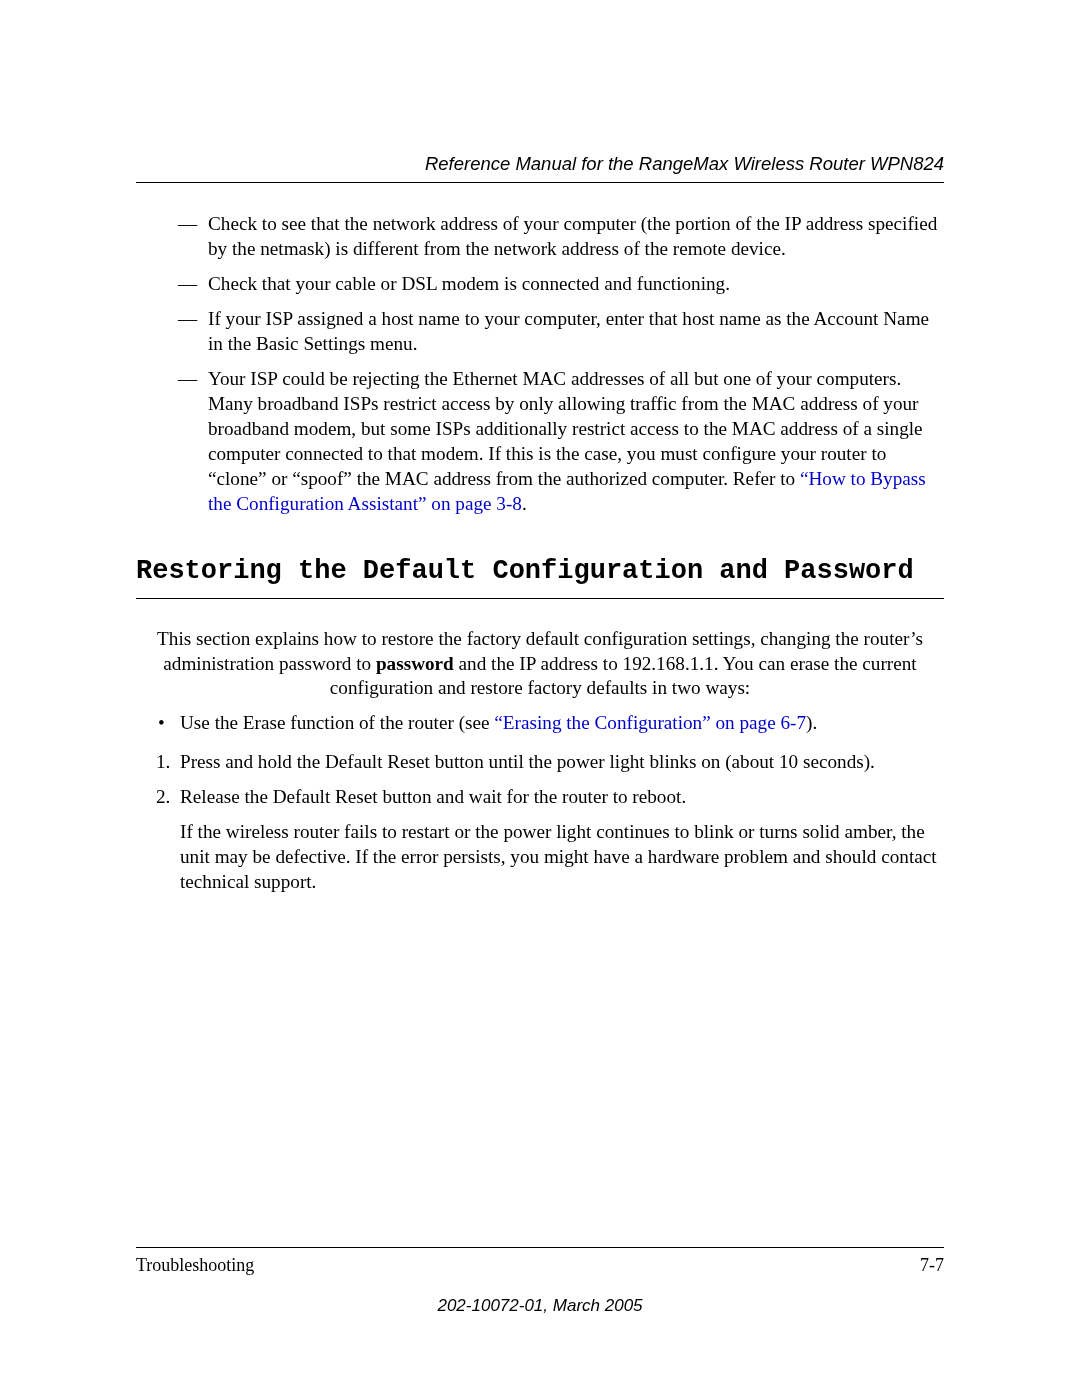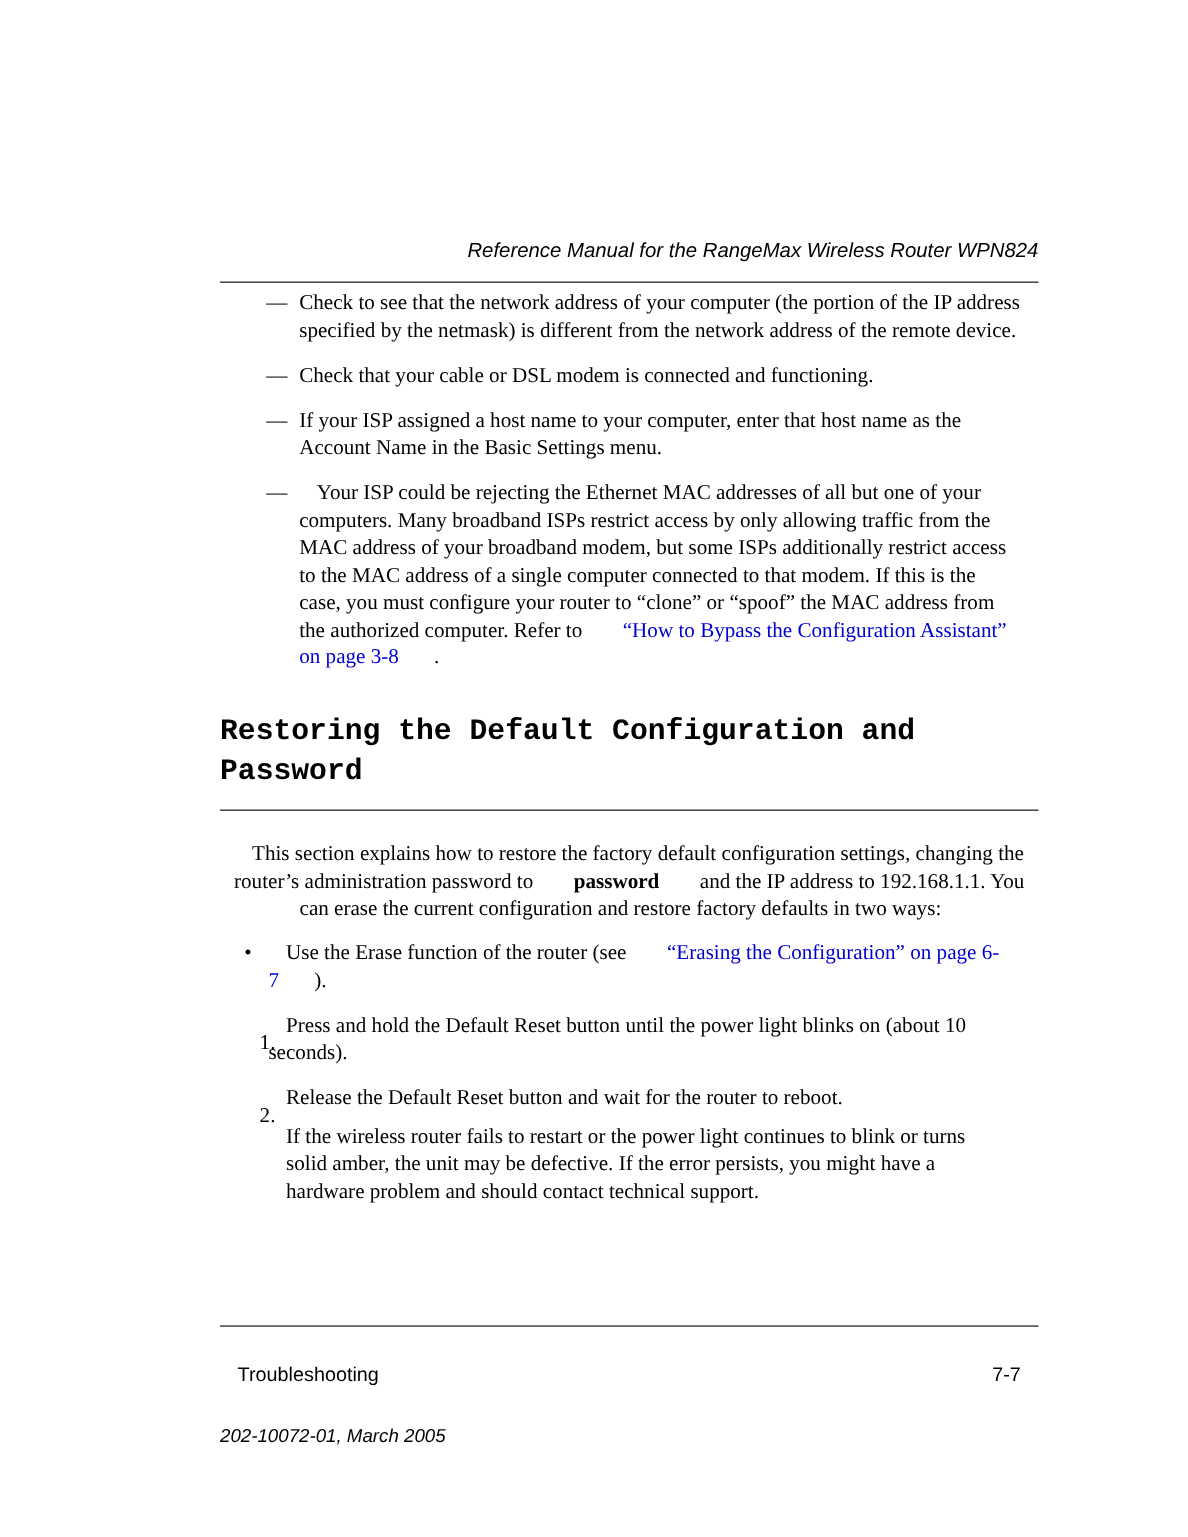--- a/index.html
+++ b/index.html
@@ -1,15 +1,15 @@
 <!DOCTYPE html>
 <html><head>
   <meta charset="utf-8">
   <style>
-    * { margin: 16px; padding: 0; box-sizing: border-box; }
+    * { margin: 0; padding: 0; box-sizing: border-box; }
     body {
       width: 1080px;
       height: 1397px;
       background: #fff;
       font-family: "Times New Roman", Times, serif;
       font-size: 19.2px;
       line-height: 1.3;
       color: #000;
       padding: 152px 136px 80px 136px;
       position: relative;
@@ -27,21 +27,21 @@
       font-size: 18.5px;
       margin-bottom: 6px;
     }
     .hr-top {
       border: none;
       border-top: 1.5px solid #000;
       margin-bottom: 20px;
     }
     .content {
       position: absolute;
-      top: 200px;
+      top: 212px;
       left: 136px;
       right: 136px;
     }
     .dash-list { list-style: none; margin-left: 46px; }
     .dash-list li {
       position: relative;
       padding-left: 26px;
       margin-bottom: 10px;
     }
     .dash-list li::before {
@@ -98,25 +98,25 @@
       bottom: 80px;
     }
     .hr-bot {
       border: none;
       border-top: 1.5px solid #000;
       margin-bottom: 6px;
     }
     .footer-line {
       display: flex;
       justify-content: space-between;
-      font-family: Liberation Sans, sans-serif;
+      font-family: Liberation Serif, serif;
       font-size: 18px;
     }
     .footer-docnum {
-      text-align: left;
+      text-align: center;
       font-style: italic;
       font-family: Arial, Helvetica, sans-serif;
       font-size: 17px;
       margin-top: 18px;
     }
   </style>
 </head>
 <body>
 
 <div class="header-area">

